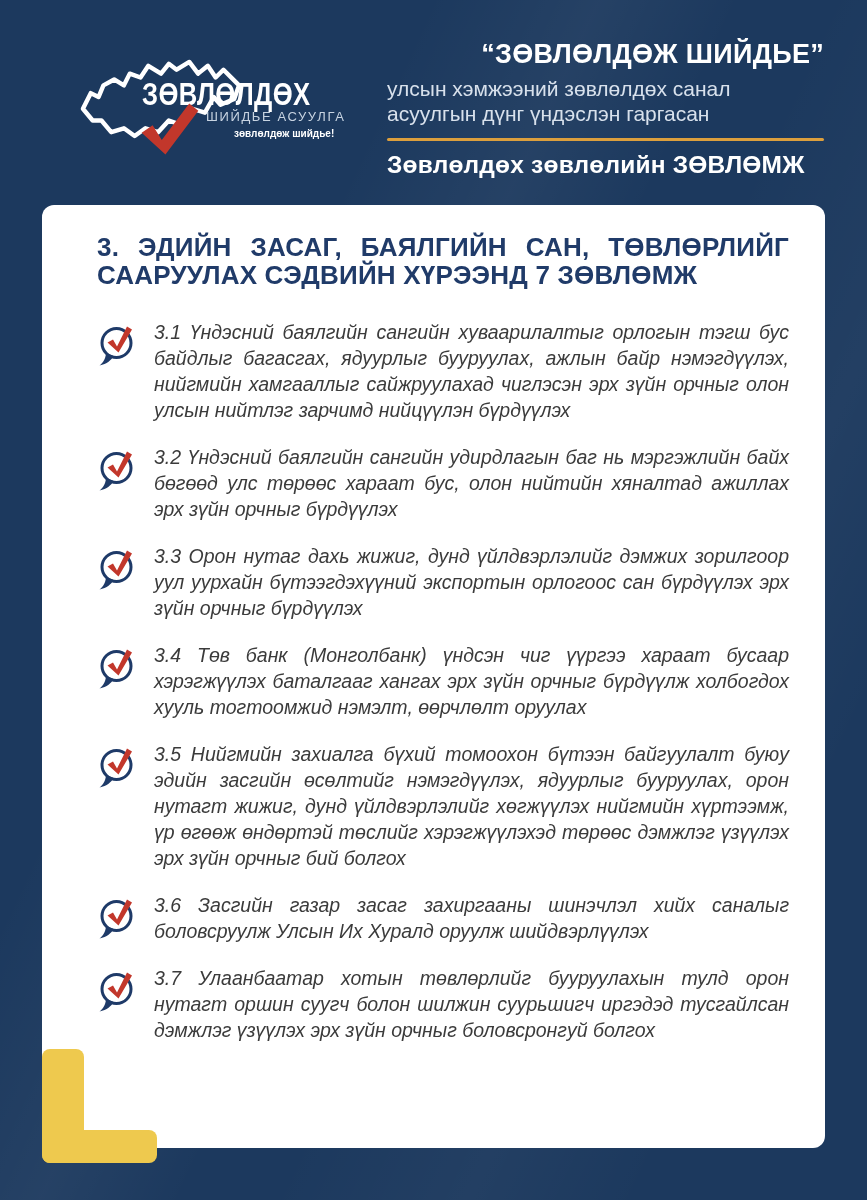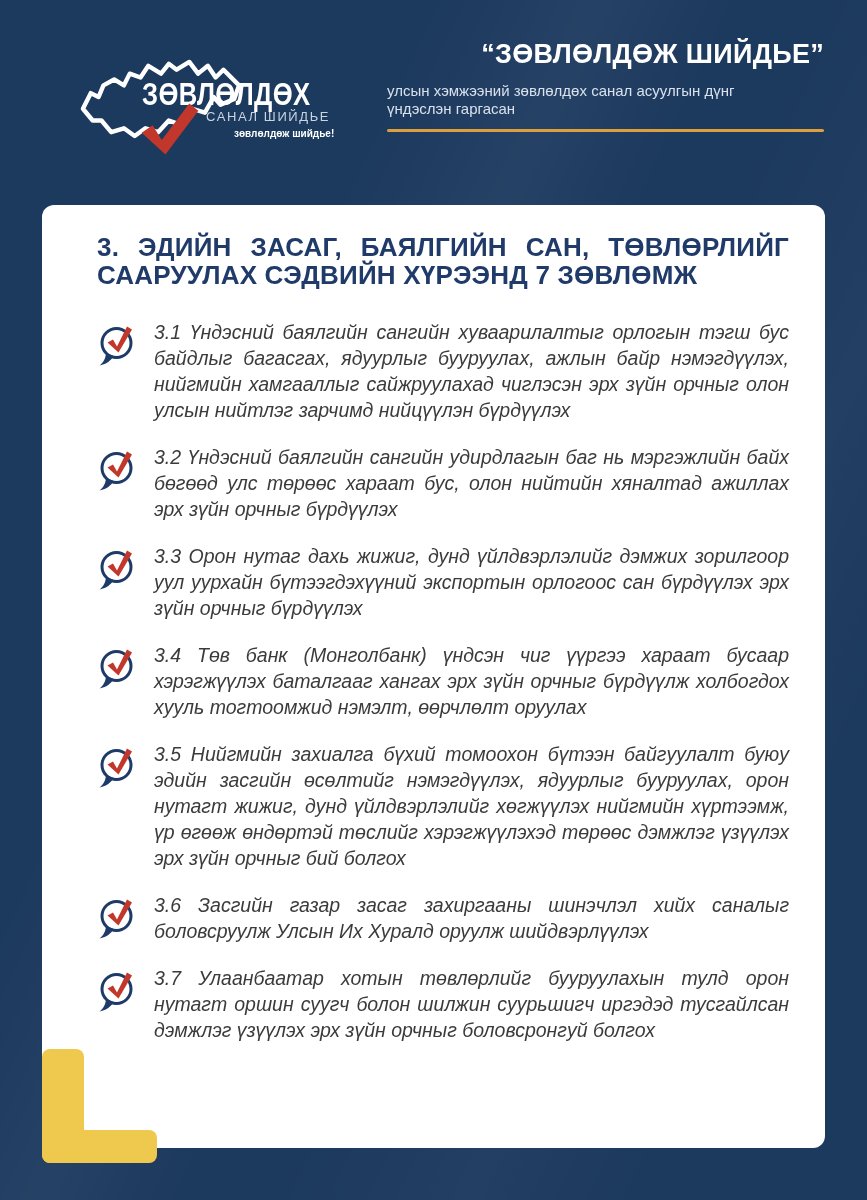--- a/index.html
+++ b/index.html
@@ -29,21 +29,21 @@
   }
   .logo-tag{
     position:absolute;left:158px;top:88px;
     font-size:10px;font-weight:bold;color:#ffffff;white-space:nowrap;
   }
   .logo-check{position:absolute;left:62px;top:60px;width:64px;height:58px;}
 
   
   .header{position:absolute;left:387px;top:40px;width:437px;color:#fff;}
   .header-title{font-size:27px;font-weight:bold;letter-spacing:0.3px;line-height:1.1;text-align:right;}
-  .header-subtitle{margin-top:12px;width:400px;font-size:15px;line-height:1.22;color:#d8e1ec;}
+  .header-subtitle{margin-top:6px;width:400px;font-size:21px;line-height:1.22;color:#d8e1ec;}
   .header-divider{margin-top:11px;height:3px;width:437px;background:#dc9f3d;border-radius:2px;}
   .header-tagline{margin-top:10px;font-size:24.5px;font-weight:bold;letter-spacing:0.2px;}
 
   
   .card{
     position:absolute;left:42px;top:205px;width:783px;min-height:943px;
     background:#ffffff;border-radius:12px;z-index:1;
     box-sizing:border-box;padding:28px 36px 24px 55px;
   }
   .card-heading{color:#203b69;font-weight:bold;font-size:26px;line-height:28px;letter-spacing:0.2px;}
@@ -77,31 +77,32 @@
   </defs>
 </svg>
 
 <div class="page">
 
   <div class="logo">
     <svg class="logo-map" viewBox="0 0 166 100">
       <path fill="none" stroke="#ffffff" stroke-width="4.5" stroke-linejoin="round" stroke-linecap="round" d="M3,60 L11,44 L19,48 L24,36 L35,30 L45,36 L51,24 L62,28 L70,16 L83,24 L91,14 L99,20 L112,12 L121,24 L131,16 L139,28 L147,20 L163,36 L158,50 L144,56 L137,48 L128,64 L115,60 L102,76 L91,72 L80,84 L67,80 L56,88 L45,80 L32,84 L22,72 L13,72 Z"></path>
     </svg>
     <div class="logo-brand">ЗӨВЛӨЛДӨХ</div>
-    <div class="logo-sub">САНАЛ ШИЙДЬЕ</div>
+    <div class="logo-sub">ШИЙДЬЕ АСУУЛГА</div>
     <div class="logo-tag">зөвлөлдөж шийдье!</div>
     <svg class="logo-check" viewBox="0 0 70 60">
       <path d="M4,34 L16,26 L26,42 L56,2 L66,10 L30,58 Z" fill="#c2372b"></path>
     </svg>
   </div>
 
   <div class="header">
     <div class="header-title">“ЗӨВЛӨЛДӨЖ ШИЙДЬЕ”</div>
     <div class="header-subtitle">улсын хэмжээний зөвлөлдөх санал асуулгын дүнг үндэслэн гаргасан</div>
     <div class="header-divider"></div>
+    <div class="header-tagline">Зөвлөлдөх зөвлөлийн ЗӨВЛӨМЖ</div>
   </div>
 
   <div class="card">
     <div class="card-heading">
       <div class="h1">3. ЭДИЙН ЗАСАГ, БАЯЛГИЙН САН, ТӨВЛӨРЛИЙГ</div>
       <div class="h2">СААРУУЛАХ СЭДВИЙН ХҮРЭЭНД 7 ЗӨВЛӨМЖ</div>
     </div>
 
     <div class="rec-list">
       <div class="rec-item">

